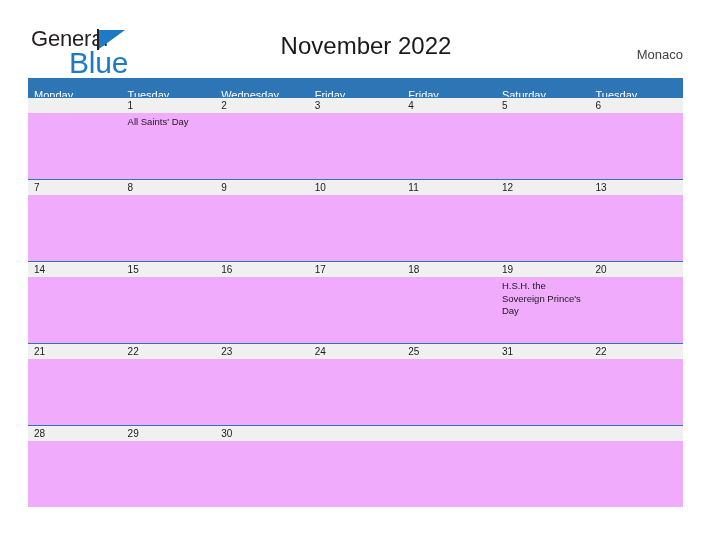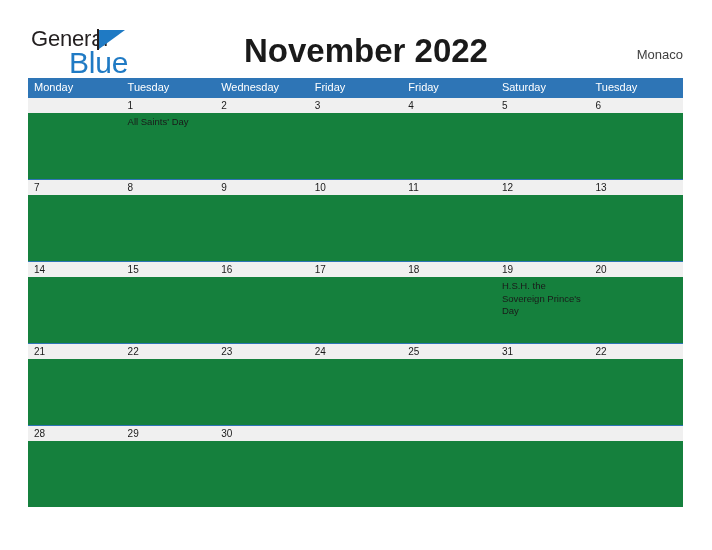--- a/index.html
+++ b/index.html
@@ -73,22 +73,22 @@
     letter-spacing: -0.2px;
     font-family: "Liberation Sans", sans-serif;
   }
 
   .cal-title {
     position: absolute;
     left: 0;
     right: 0;
     top: 32px;
     text-align: center;
-    font-size: 33px;
-    font-weight: 700;
+    font-size: 24px;
+    font-weight: 400;
     color: #1a1a1a;
     letter-spacing: 0px;
     font-family: "Liberation Sans", sans-serif;
     margin-left: 20px;
   }
 
   .cal-location {
     position: absolute;
     right: 29px;
     top: 47px;
@@ -113,20 +113,21 @@
   }
   .weekday-cell {
     flex: 1 1 0;
     color: #ffffff;
     font-size: 11px;
     line-height: 19px;
     padding-left: 6px;
     box-sizing: border-box;
     white-space: nowrap;
     overflow: hidden;
+    margin-top: 8px;
   }
 
   .week-row {
     border-top: 1px solid #2e75b6;
   }
   .week-row:first-of-type {
     border-top: none;
   }
 
   .week-dates {
@@ -138,21 +139,21 @@
     flex: 1 1 0;
     font-size: 10px;
     line-height: 15px;
     color: #1a1a1a;
     padding-left: 6px;
     box-sizing: border-box;
   }
 
   .week-events {
     display: flex;
-    background: #15803d;
+    background: #f0abfc;
     height: 66px;
   }
   .event-cell {
     flex: 1 1 0;
     font-size: 9.5px;
     line-height: 12.5px;
     color: #1a1a1a;
     padding: 3px 8px 0 6px;
     box-sizing: border-box;
     word-wrap: break-word;

